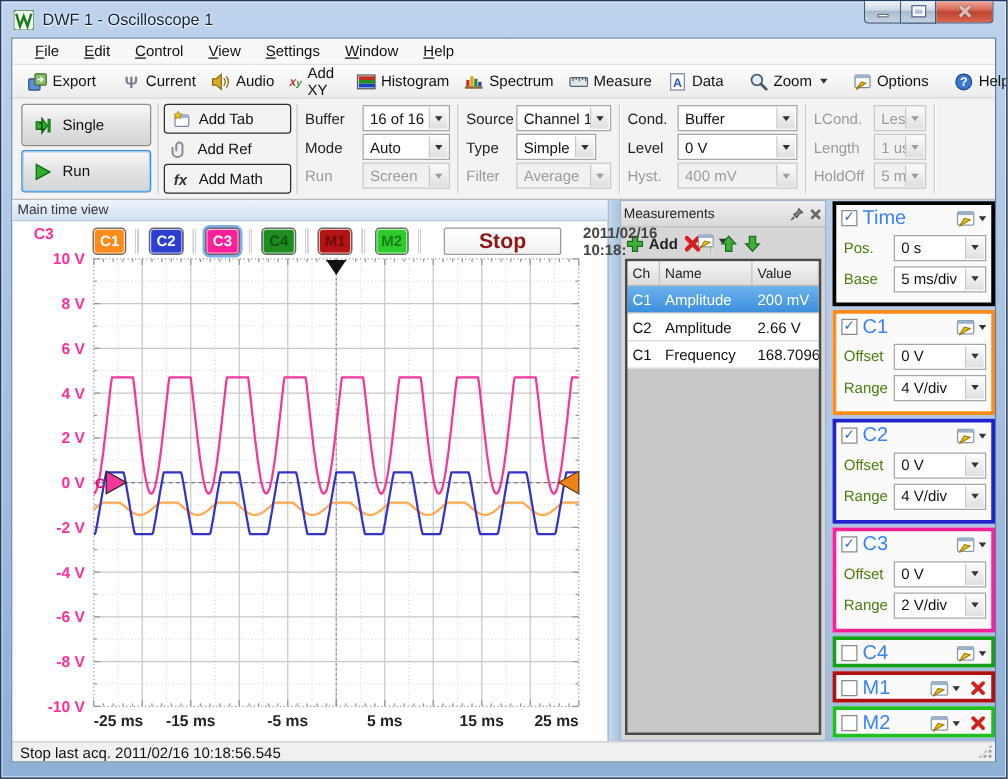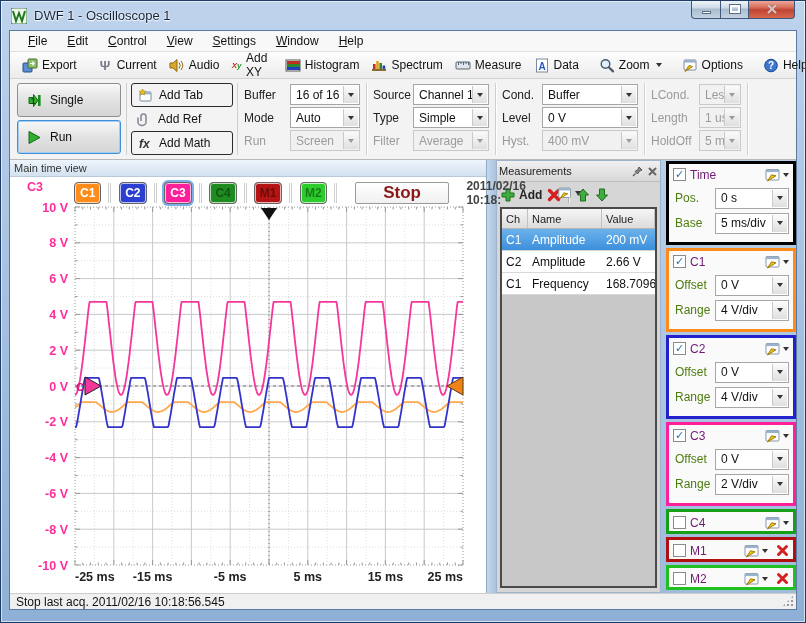--- a/index.html
+++ b/index.html
@@ -79,21 +79,21 @@
   .mrow.head{height:20px;background:linear-gradient(#f6f6f6,#dcdcdc);font-size:11px;color:#222;border-bottom:1px solid #b5b5b5;}
   .mrow.selected{background:linear-gradient(#6cb2ec,#3c8fdc);color:#fff;}
   .mcell{padding-left:4px;overflow:hidden;white-space:nowrap;}
   .mcell.c0{width:26px;}.mcell.c1{width:74px;}.mcell.c2{flex:1;}
   .mrow.head .mcell{border-right:1px solid #c2c2c2;height:100%;display:flex;align-items:center;}
   
   .gapcol{width:5px;}
   .rightpanel{width:130px;display:flex;flex-direction:column;padding-top:1px;}
   .rgroup{background:#fafafa;border-style:solid;margin-bottom:3px;padding:1px 4px;}
   .rghead{height:19px;display:flex;align-items:center;gap:4px;}
-  .rgname{font-size:12px;color:#701a75;flex:1;}
+  .rgname{font-size:16px;color:#3b82f6;flex:1;}
   .rgrow{display:flex;align-items:center;height:22px;margin:3px 0 3px 2px;}
   .rglabel{width:40px;font-size:12px;color:#4d7c0f;}
   .rgrow .combo{flex:1;}
   .checkbox{width:13px;height:13px;background:#fff;border:1px solid #8a8a8a;display:flex;align-items:center;justify-content:center;
     font-size:11px;font-weight:bold;color:#2a6fb8;line-height:1;}
   
   .statusbar{height:21px;background:#f0f0f0;border-top:1px solid #cdcdcd;display:flex;align-items:center;
     font-size:12px;color:#111;padding-left:6px;position:relative;}
   .sgrip{position:absolute;right:2px;bottom:2px;width:12px;height:12px;
     background:radial-gradient(circle at 2px 2px,#9a9a9a 1px,transparent 1.4px);
@@ -300,21 +300,21 @@
             <span class="clabel" style="width: 40px;">Source</span>
             <div class="combo" style="width: 76px;">
               <span>Channel 1</span>
               <span class="arrowbox">
                 <span class="caret"></span>
               </span>
             </div>
           </div>
           <div class="crow">
             <span class="clabel" style="width: 40px;">Type</span>
-            <div class="combo" style="width: 76px;">
+            <div class="combo" style="width: 64px;">
               <span>Simple</span>
               <span class="arrowbox">
                 <span class="caret"></span>
               </span>
             </div>
           </div>
           <div class="crow">
             <span class="clabel dis" style="width: 40px;">Filter</span>
             <div class="combo disabled" style="width: 76px;">
               <span>Average</span>

